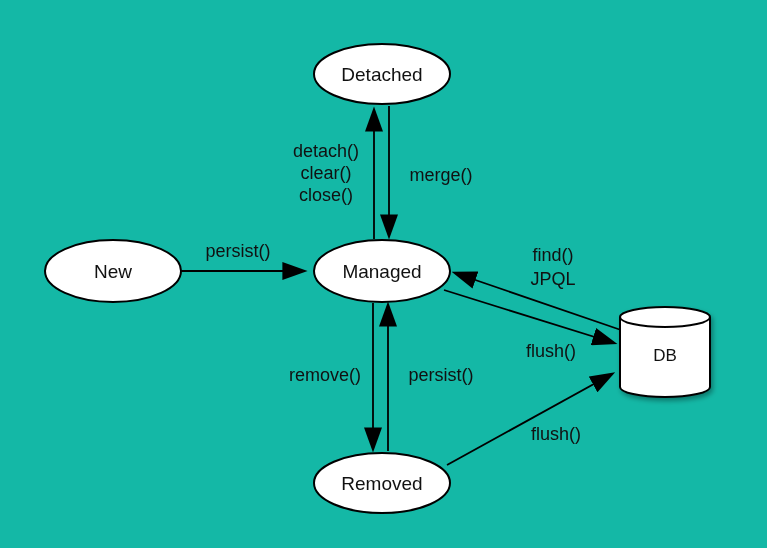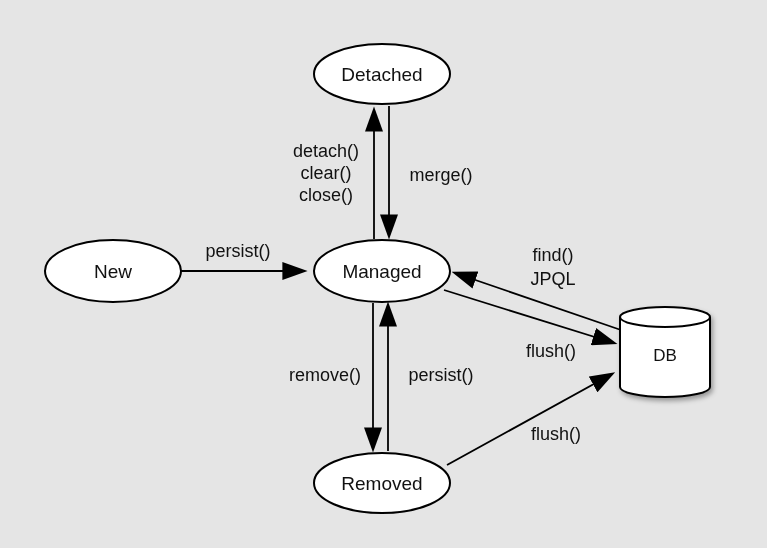--- a/index.html
+++ b/index.html
@@ -4,21 +4,21 @@
 <style>
   html, body {
     margin: 0;
     padding: 0;
     background: #ffffff;
   }
   .canvas {
     position: relative;
     width: 767px;
     height: 548px;
-    background: #e5e5e5;
+    background: #14b8a6;
     font-family: "Liberation Sans", sans-serif;
     overflow: hidden;
   }
   svg text {
     font-family: "Liberation Sans", sans-serif;
     fill: #111111;
   }
   .state-label { font-size: 19px; }
   .edge-label { font-size: 18px; }
   .db-label { font-size: 17px; }

